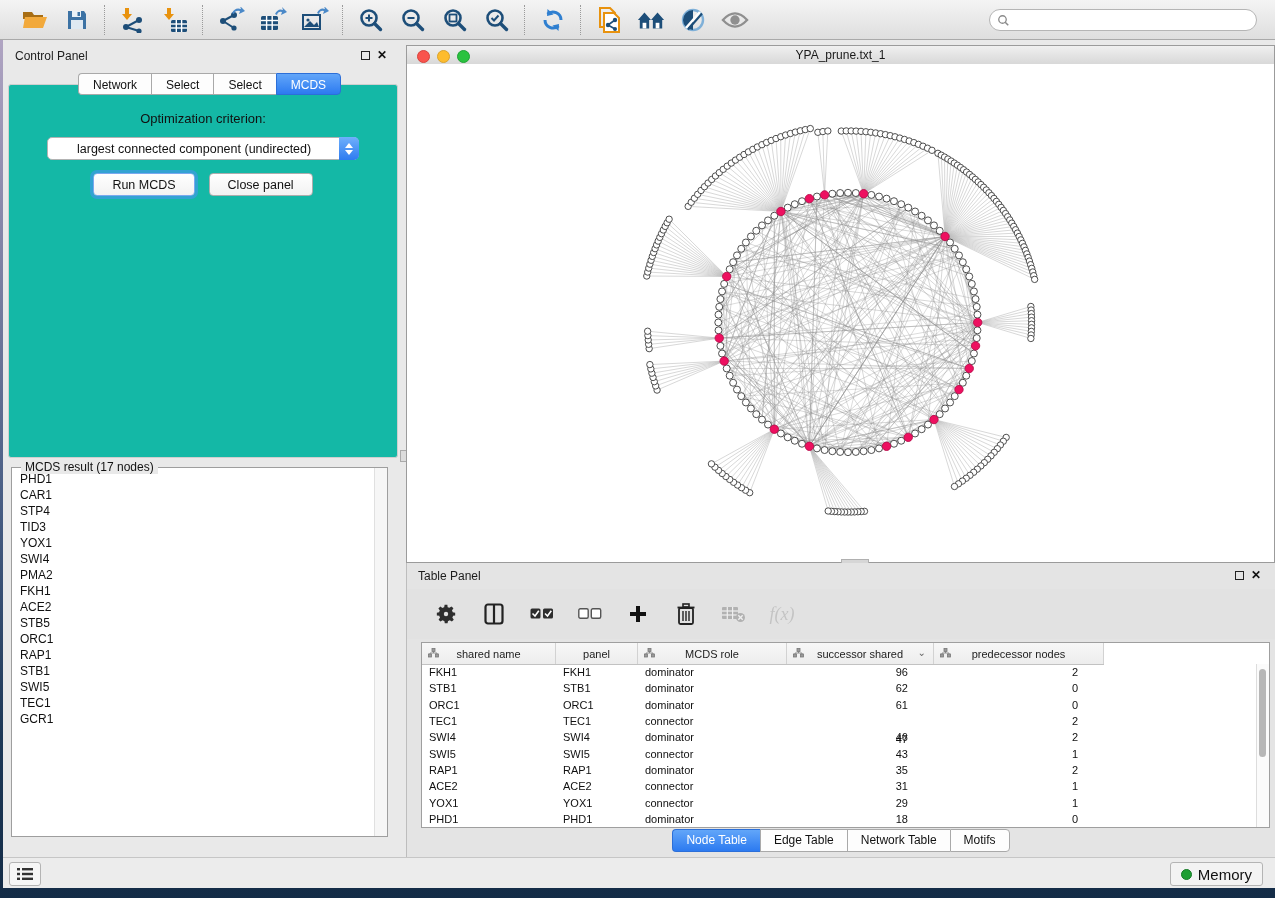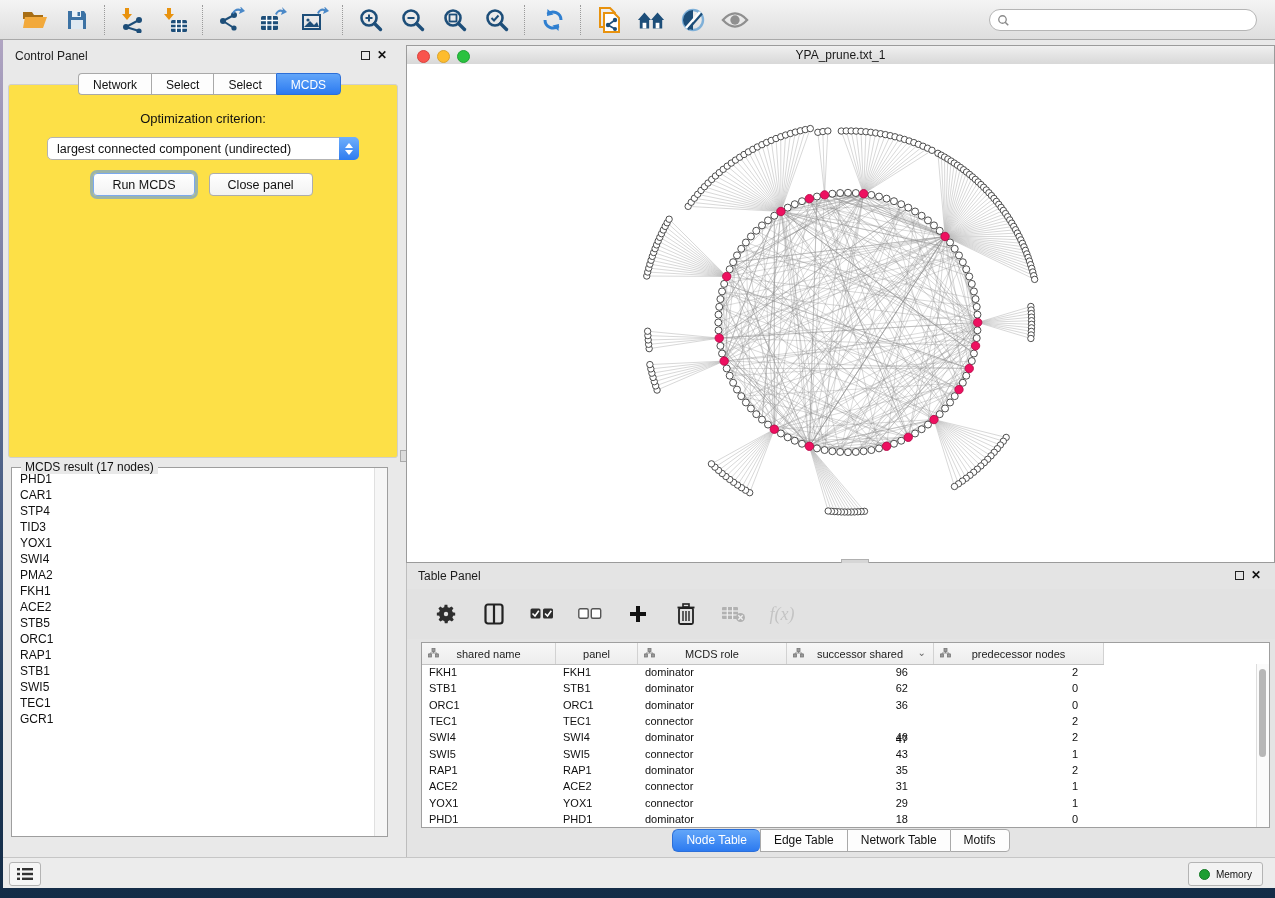--- a/index.html
+++ b/index.html
@@ -22,23 +22,23 @@
   .wc-float{width:9px;height:9px;border:1.6px solid #222;box-sizing:border-box;}
   .wc-close{font-size:12px;font-weight:bold;color:#111;line-height:9px;}
   .cp-titlebar{position:absolute;left:0;top:5px;width:400px;height:23px;}
   .cp-titlebar .cp-title{position:absolute;left:12px;top:4px;}
   .cp-titlebar .win-ctrls{position:absolute;right:16px;top:6px;}
   .cp-tabs{position:absolute;left:75px;top:33px;height:22px;display:flex;z-index:3;}
   .cp-tab{height:22px;line-height:22px;padding:0 14px;background:#fdfdfd;border:1px solid #a9a9a9;border-right:none;font-size:12px;color:#111;box-sizing:border-box;}
   .cp-tab:first-child{border-radius:4px 0 0 4px;}
   .cp-tab:last-child{border-right:1px solid #a9a9a9;border-radius:0 4px 4px 0;}
   .cp-tab.sel{background:linear-gradient(#62a6f9,#2c7af0);color:#fff;border-color:#2c6fd8;}
-  .cp-inner{position:absolute;left:5px;top:44px;width:388px;height:372px;background:#fde047;border:1px solid #cfcfcf;border-radius:3px;}
+  .cp-inner{position:absolute;left:5px;top:44px;width:388px;height:372px;background:#14b8a6;border:1px solid #cfcfcf;border-radius:3px;}
   .opt-label{position:absolute;left:0;width:100%;top:26px;text-align:center;font-size:13px;color:#111;}
-  .dropdown{position:absolute;left:38px;top:52px;width:312px;height:23px;background:#fff;border:1px solid #b3b3b3;border-radius:5px;box-sizing:border-box;display:flex;align-items:center;}
+  .dropdown{position:absolute;left:38px;top:52px;width:312px;height:23px;background:#fff;border:1px solid #b3b3b3;border-radius:5px;box-sizing:border-box;display:flex;align-items:center;padding-left:20px;}
   .dropdown .dd-text{flex:1;font-size:12.5px;color:#111;padding-left:9px;white-space:nowrap;overflow:hidden;}
   .dd-stepper{width:20px;height:23px;margin:-1px -1px -1px 0;border-radius:0 5px 5px 0;background:linear-gradient(#6fb0fb,#2e7bf0);display:flex;flex-direction:column;align-items:center;justify-content:center;gap:2px;}
   .dd-stepper svg{display:block;}
   .btnrow{position:absolute;left:0;top:88px;width:100%;display:flex;justify-content:center;gap:14px;}
   .pbtn{height:23px;padding:0 18px;background:linear-gradient(#ffffff,#f2f2f2);border:1px solid #adadad;border-radius:4px;font-size:12.5px;color:#111;font-family:"Liberation Sans",sans-serif;}
   .pbtn.focused{box-shadow:0 0 0 3px rgba(77,144,248,.55);border-color:#7aa8ef;}
   .mcds-group{position:absolute;left:8px;top:427px;width:375px;height:368px;border:1px solid #9e9e9e;background:#fff;}
   .mcds-legend{position:absolute;left:9px;top:-8px;background:#e9e9e9;padding:0 4px;font-size:12px;color:#111;}
   .mcds-list{position:absolute;left:0;top:3px;bottom:0;right:12px;overflow:hidden;font-size:12px;color:#111;}
   .mcds-list div{padding:1.5px 0 1.5px 8px;line-height:13px;}
@@ -71,25 +71,25 @@
   .tbody{position:absolute;left:0;top:21px;right:0;bottom:0;font-size:11px;color:#101010;}
   .trow{display:flex;height:16.3px;align-items:center;}
   .td{box-sizing:border-box;white-space:nowrap;overflow:hidden;}
   .td.num{text-align:right;}
   .tscroll{position:absolute;right:0;top:21px;bottom:0;width:12px;background:#fbfbfb;border-left:1px solid #ddd;}
   .tthumb{position:absolute;left:2px;top:5px;width:7px;height:88px;background:#b7b7b7;border-radius:4px;}
   .bottom-tabs{position:absolute;left:0;right:0;bottom:6px;display:flex;justify-content:center;}
   .btab{height:21px;line-height:21px;padding:0 13px;background:#fdfdfd;border:1px solid #a9a9a9;border-right:none;font-size:12px;color:#111;}
   .btab:first-child{border-radius:4px 0 0 4px;}
   .btab:last-child{border-right:1px solid #a9a9a9;border-radius:0 4px 4px 0;}
-  .btab.sel{background:linear-gradient(#62a6f9,#2c7af0);color:#fff;border-color:#2c6fd8;border-radius:6px;}
+  .btab.sel{background:linear-gradient(#62a6f9,#2c7af0);color:#fff;border-color:#2c6fd8;}
   
   .statusbar{position:absolute;left:0;right:0;bottom:0;height:30px;background:#ececec;border-top:1px solid #c6c6c6;}
   .menu-btn{position:absolute;left:6px;top:4px;width:30px;height:22px;background:#f6f6f6;border:1px solid #b4b4b4;border-radius:3px;display:flex;align-items:center;justify-content:center;}
-  .mem-btn{position:absolute;right:12px;top:4px;height:22px;padding:0 10px;background:#f3f3f3;border:1px solid #b4b4b4;border-radius:3px;display:flex;align-items:center;gap:6px;font-size:10px;color:#111;}
+  .mem-btn{position:absolute;right:12px;top:4px;height:22px;padding:0 10px;background:#f3f3f3;border:1px solid #b4b4b4;border-radius:3px;display:flex;align-items:center;gap:6px;font-size:15px;color:#111;}
   .memdot{width:11px;height:11px;border-radius:50%;background:#1e9e33;border:1px solid #157a26;box-sizing:border-box;}
   .hsplit-grip{position:absolute;left:50%;bottom:-4px;width:26px;height:5px;background:#d6d6d6;border:1px solid #b0b0b0;}
 </style>
 </head>
 <body>
 
 <div class="stage">
 
   <div class="toolbar" id="main-toolbar">
       <div class="tb-group">
@@ -1232,21 +1232,21 @@
               <div class="td" style="width: 134px; padding: 0px 0px 0px 7px;">STB1</div>
               <div class="td" style="width: 82px; padding: 0px 0px 0px 7px;">STB1</div>
               <div class="td" style="width: 149px; padding: 0px 0px 0px 7px;">dominator</div>
               <div class="td num" style="width: 147px; padding: 0px 26px 0px 0px;">62</div>
               <div class="td num" style="width: 170px; padding: 0px 26px 0px 0px;">0</div>
             </div>
             <div class="trow">
               <div class="td" style="width: 134px; padding: 0px 0px 0px 7px;">ORC1</div>
               <div class="td" style="width: 82px; padding: 0px 0px 0px 7px;">ORC1</div>
               <div class="td" style="width: 149px; padding: 0px 0px 0px 7px;">dominator</div>
-              <div class="td num" style="width: 147px; padding: 0px 26px 0px 0px;">36</div>
+              <div class="td num" style="width: 147px; padding: 0px 26px 0px 0px;">61</div>
               <div class="td num" style="width: 170px; padding: 0px 26px 0px 0px;">0</div>
             </div>
             <div class="trow">
               <div class="td" style="width: 134px; padding: 0px 0px 0px 7px;">TEC1</div>
               <div class="td" style="width: 82px; padding: 0px 0px 0px 7px;">TEC1</div>
               <div class="td" style="width: 149px; padding: 0px 0px 0px 7px;">connector</div>
               <div class="td num" style="width: 147px; padding: 0px 26px 0px 0px; margin-top: 36px;">47</div>
               <div class="td num" style="width: 170px; padding: 0px 26px 0px 0px;">2</div>
             </div>
             <div class="trow">

